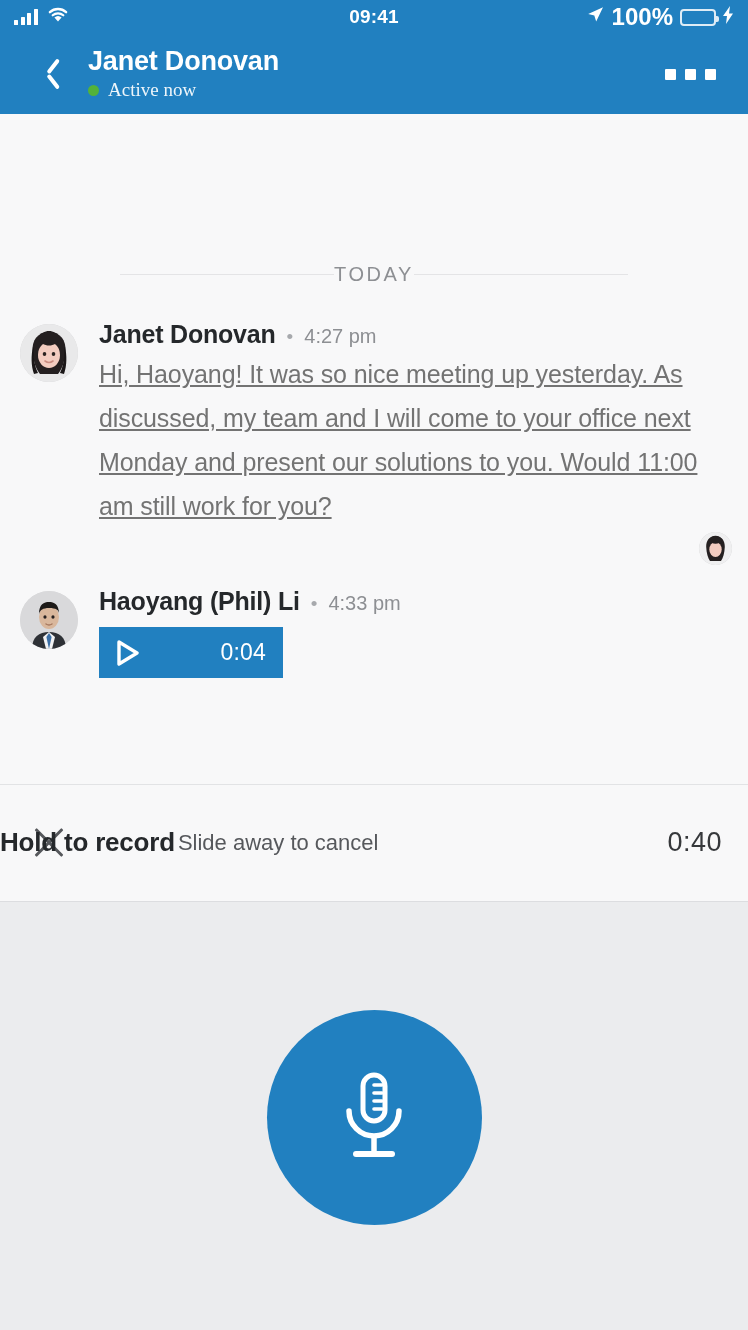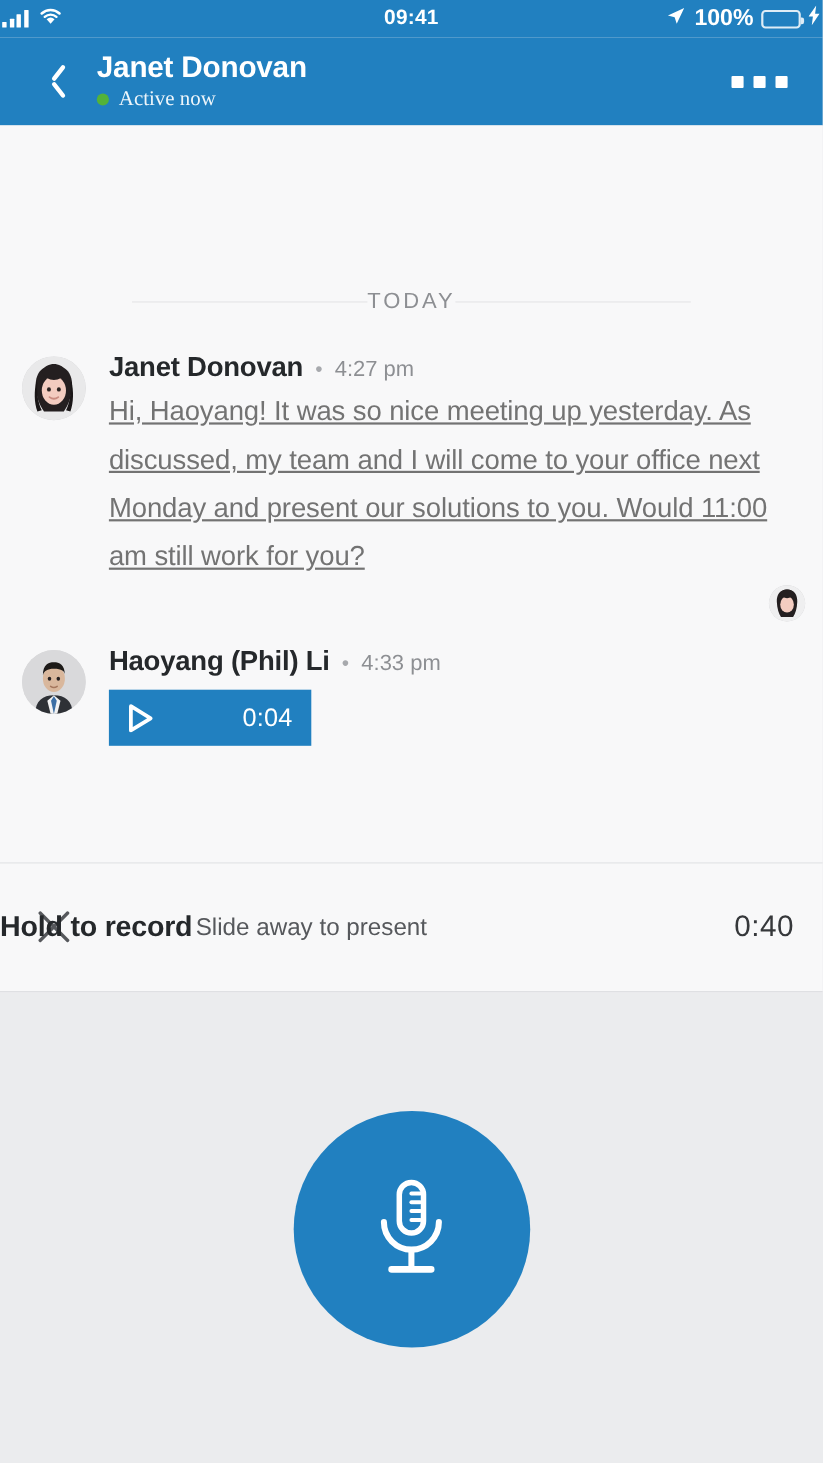--- a/index.html
+++ b/index.html
@@ -7,40 +7,40 @@
     width:748px; height:1330px;
     font-family:"Liberation Sans", sans-serif;
     background:#ebecee;
     overflow:hidden;
   }
   #app { position:relative; width:748px; height:1330px; display:flex; flex-direction:column; }
 
   
   .statusbar {
     height:34px; background:#2180c0; color:#fff;
-    display:flex; align-items:center; padding:0 2px;
+    display:flex; align-items:center; padding:0 14px;
     font-size:19px; font-weight:bold; flex:0 0 34px;
     position:relative;
   }
   .sb-left { display:flex; align-items:center; gap:9px; }
   .sb-center {
     position:absolute; left:0; right:0; text-align:center;
     font-size:19px; font-weight:bold; letter-spacing:0.2px;
   }
   .sb-right {
     margin-left:auto; display:flex; align-items:center; gap:7px;
     position:relative; z-index:2;
   }
   .signal { display:flex; align-items:flex-end; gap:2.5px; height:16px; }
   .signal i { display:block; width:4px; background:#fff; border-radius:0.5px; }
   .signal i:nth-child(1){ height:5px; }
   .signal i:nth-child(2){ height:8px; }
   .signal i:nth-child(3){ height:12px; }
   .signal i:nth-child(4){ height:16px; }
-  .pct { font-size:21px; font-weight:bold; letter-spacing:0; }
+  .pct { font-size:24px; font-weight:bold; letter-spacing:0; }
   .battery {
     width:36px; height:17px; border:2px solid rgba(255,255,255,.85);
     border-radius:4px; padding:1.5px; position:relative;
   }
   .battery::after {
     content:""; position:absolute; right:-5px; top:5px;
     width:3px; height:6px; background:rgba(255,255,255,.85);
     border-radius:0 2px 2px 0;
   }
   .battery .fill { width:100%; height:100%; background:#4cd453; border-radius:2px; }
@@ -278,21 +278,21 @@
         </div>
       </div>
     </div>
 
   </div>
 
   <div class="record-bar">
     <div class="close-x"></div>
     <div class="record-center">
       <div class="record-title">Hold to record</div>
-      <div class="record-sub">Slide away to present</div>
+      <div class="record-sub">Slide away to cancel</div>
     </div>
     <div class="record-timer">0:40</div>
   </div>
 
   <div class="mic-panel">
     <div class="mic-button">
       <span>
         <svg width="86" height="96" viewBox="0 0 86 96">
           <rect x="32" y="6" width="22" height="46" rx="11" fill="none" stroke="#fff" stroke-width="5"></rect>
           <line x1="43" y1="16" x2="51" y2="16" stroke="#fff" stroke-width="3.6" stroke-linecap="round"></line>

